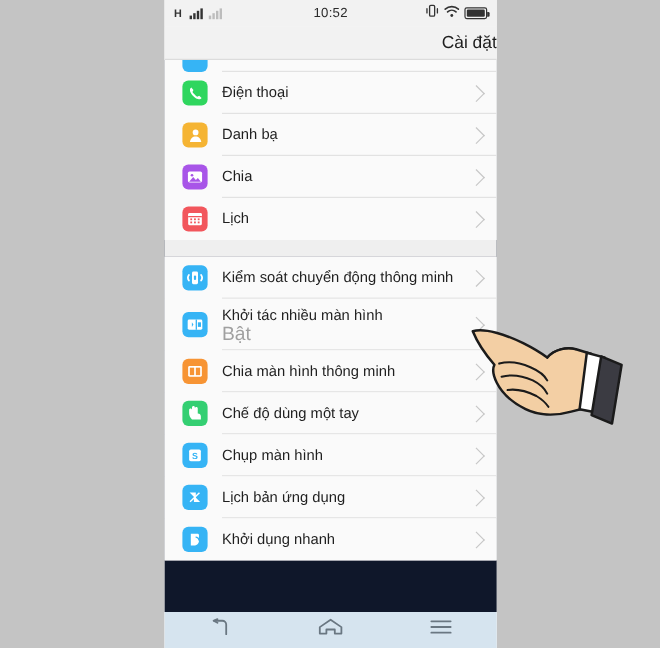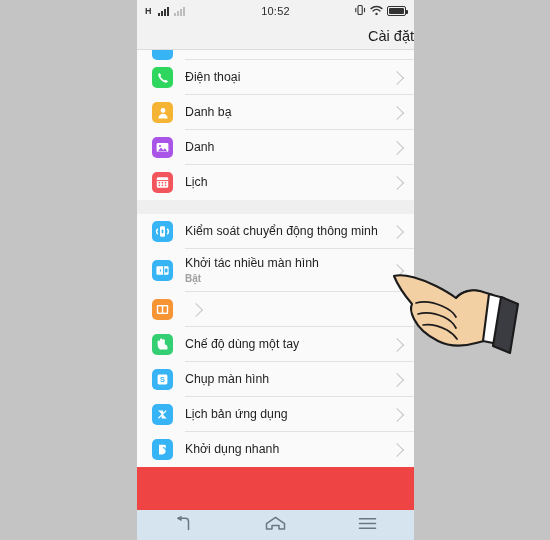--- a/index.html
+++ b/index.html
@@ -60,21 +60,21 @@
   }
   .battery span { display: block; height: 100%; width: 100%; background: #333; border-radius: 1px; }
   
   .titlebar {
     height: 28px; background: #f2f2f2;
     display: flex; align-items: center; justify-content: flex-end;
     border-bottom: 1px solid #dcdcdc;
   }
   .titlebar .t { font-size: 14.5px; color: #1d1d1d; }
   
-  .scroll { position: relative; height: 460px; background: #ef4444; }
+  .scroll { position: relative; height: 460px; background: #0f172a; }
   .group { background: #fafafa; }
   .gap { height: 14px; background: #efefef; }
   .row {
     position: relative;
     display: flex; align-items: center;
     padding: 0 12px 0 15px;
     min-height: 35px;
     background: #fafafa;
   }
   .row .sep {
@@ -85,21 +85,21 @@
   .row.partial { height: 10px; min-height: 10px; overflow: hidden; align-items: flex-end; }
   .ico {
     width: 21px; height: 21px; border-radius: 5px;
     flex: 0 0 21px; margin-right: 12px;
     position: relative;
     display: flex; align-items: center; justify-content: center;
   }
   .ico svg { display: block; }
   .labels { flex: 1 1 auto; padding: 7px 0; min-width: 0; }
   .lab { font-size: 12.3px; color: #1f1f1f; line-height: 15px; }
-  .sub { font-size: 10px; color: #a0a0a0; line-height: 13px; margin-top: 1px; font-weight: bold; }
+  .sub { font-size: 16px; color: #a0a0a0; line-height: 13px; margin-top: 1px; }
   .chev {
     flex: 0 0 auto; width: 10px; height: 10px;
     border-top: 1.6px solid #c6c6c6; border-right: 1.6px solid #c6c6c6;
     transform: rotate(45deg); margin-left: 6px;
   }
   
   .navbar {
     position: absolute; left: 0; bottom: 0;
     width: 277px; height: 30px;
     background: #d6e4ef;
@@ -197,21 +197,21 @@
             </div>
             <div class="row">
               <div class="ico" style="background: rgb(168, 85, 232);">
                 <svg width="15" height="15" viewBox="0 0 15 15">
                   <rect x="1.6" y="3" width="11.8" height="9" rx="1.4" fill="#fff"></rect>
                   <circle cx="5" cy="6" r="1.1" fill="#a855e8"></circle>
                   <path d="M2.6 11.4 L6 7.6 L8.2 10 L9.9 8.3 L12.4 11.4 Z" fill="#a855e8"></path>
                 </svg>
               </div>
               <div class="labels">
-                <div class="lab">Danh</div>
+                <div class="lab">Chia</div>
               </div>
               <div class="chev"></div>
               <div class="sep"></div>
             </div>
             <div class="row">
               <div class="ico" style="background: rgb(242, 86, 92);">
                 <svg width="15" height="15" viewBox="0 0 15 15">
                   <rect x="1.8" y="2.6" width="11.4" height="10.2" rx="1.3" fill="#fff"></rect>
                   <rect x="1.8" y="2.6" width="11.4" height="2.8" rx="1.3" fill="#fff"></rect>
                   <path d="M1.8 5.6 H13.2" stroke="#f2565c" stroke-width="1"></path>
@@ -264,20 +264,23 @@
               <div class="chev"></div>
               <div class="sep"></div>
             </div>
             <div class="row">
               <div class="ico" style="background: rgb(247, 148, 52);">
                 <svg width="15" height="15" viewBox="0 0 15 15">
                   <rect x="1.8" y="3" width="11.4" height="9" rx="1.2" fill="#fff"></rect>
                   <rect x="3.2" y="4.4" width="3.6" height="6.2" fill="#f79434"></rect>
                   <rect x="8.2" y="4.4" width="3.6" height="6.2" fill="#f79434"></rect>
                 </svg>
+              </div>
+              <div class="labels">
+                <div class="lab">Chia màn hình thông minh</div>
               </div>
               <div class="chev"></div>
               <div class="sep"></div>
             </div>
             <div class="row">
               <div class="ico" style="background: rgb(52, 207, 114);">
                 <svg width="15" height="15" viewBox="0 0 15 15">
                   <path d="M5 12.6 C3.4 11 2.6 9.2 2.6 7.4 L2.6 4.6 C2.6 3.9 3.2 3.4 3.8 3.4 C4.5 3.4 5 3.9 5 4.6 L5 7 L5 2.6 C5 1.9 5.6 1.4 6.2 1.4 C6.9 1.4 7.4 1.9 7.4 2.6 L7.4 7 L7.4 3.4 C7.4 2.7 8 2.2 8.6 2.2 C9.3 2.2 9.8 2.7 9.8 3.4 L9.8 7.6 C11.4 7.6 12.4 8.6 12.4 10 L12.4 12.6 Z" fill="#fff"></path>
                 </svg>
               </div>

